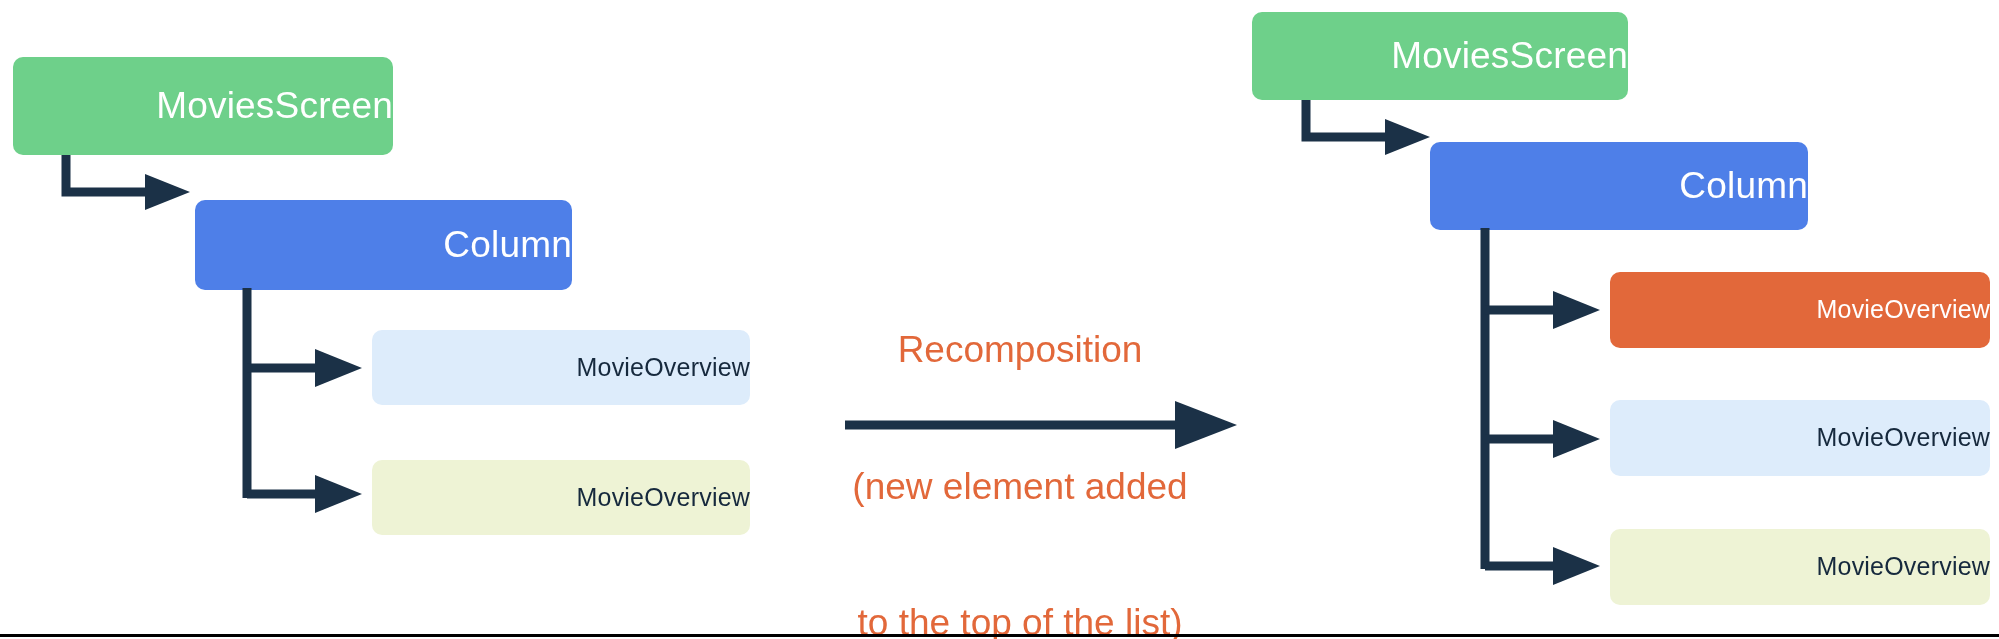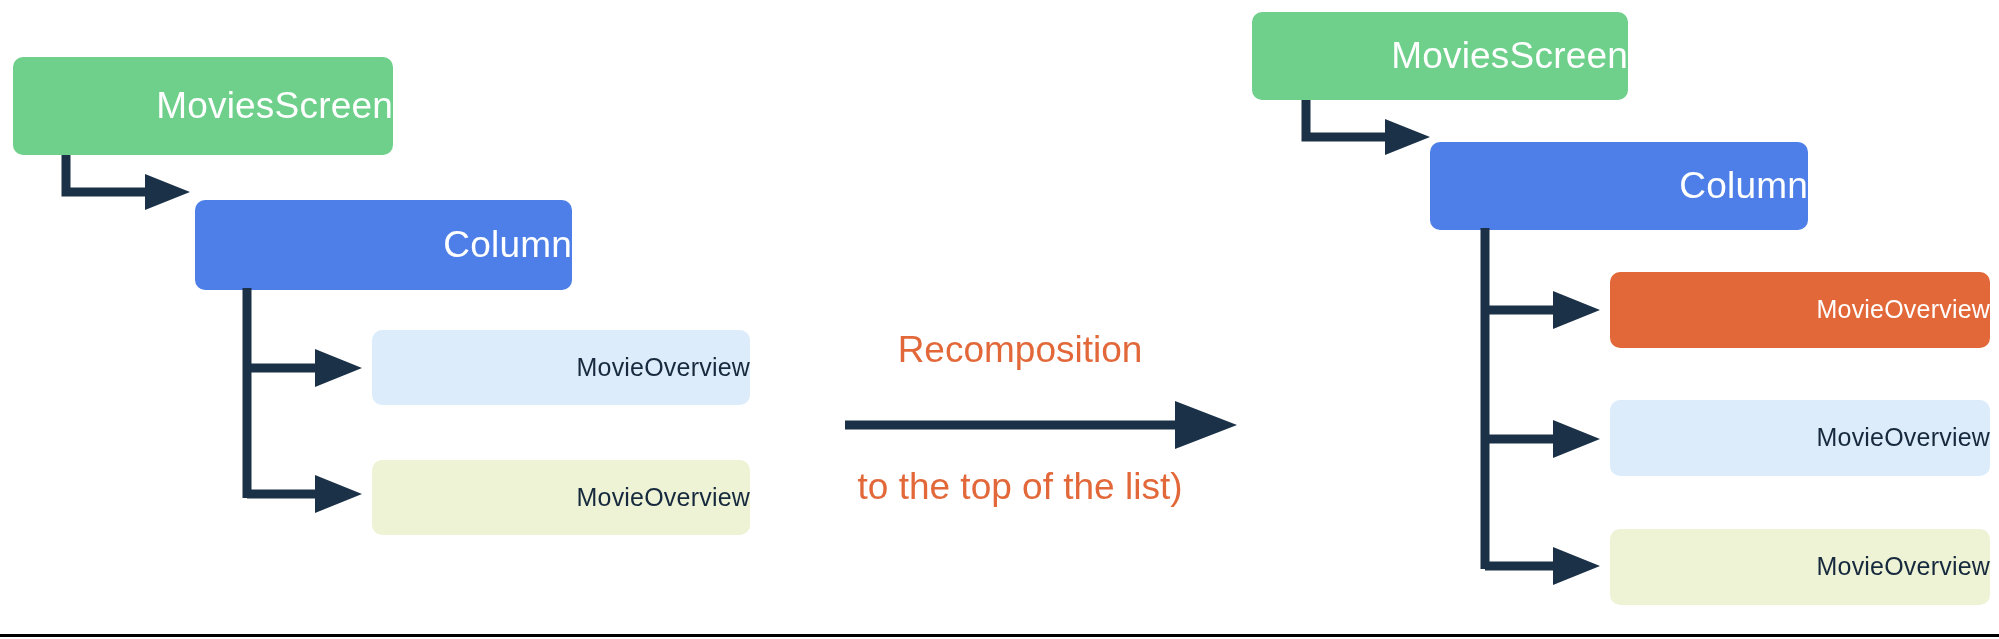--- a/index.html
+++ b/index.html
@@ -81,20 +81,21 @@
   <div class="node small" style="left:372px; top:330px; width:378px; height:75px; background:#ddecfb; color:#16293d;">
     <span>MovieOverview</span>
   </div>
 
   <div class="node small" style="left:372px; top:460px; width:378px; height:75px; background:#eef3d5; color:#16293d;">
     <span>MovieOverview</span>
   </div>
 
   <div class="center-label" style="left:810px; top:236px; width:420px; color:#e2683a;">
     <div>Recomposition</div>
+    <div>(new element added</div>
     <div>to the top of the list)</div>
   </div>
 
   <svg class="connector" style="left:845px; top:395px; width:400px; height:60px;" viewBox="0 0 400 60">
     <path d="M0,30 L340,30" fill="none" stroke="#1b3147" stroke-width="9"></path>
     <polygon points="330,6 392,30 330,54" fill="#1b3147"></polygon>
   </svg>
 
   <svg class="connector" style="left:1300px; top:97px; width:150px; height:70px;" viewBox="0 0 150 70">
     <path d="M6,0 L6,40 L90,40" fill="none" stroke="#1b3147" stroke-width="9"></path>

